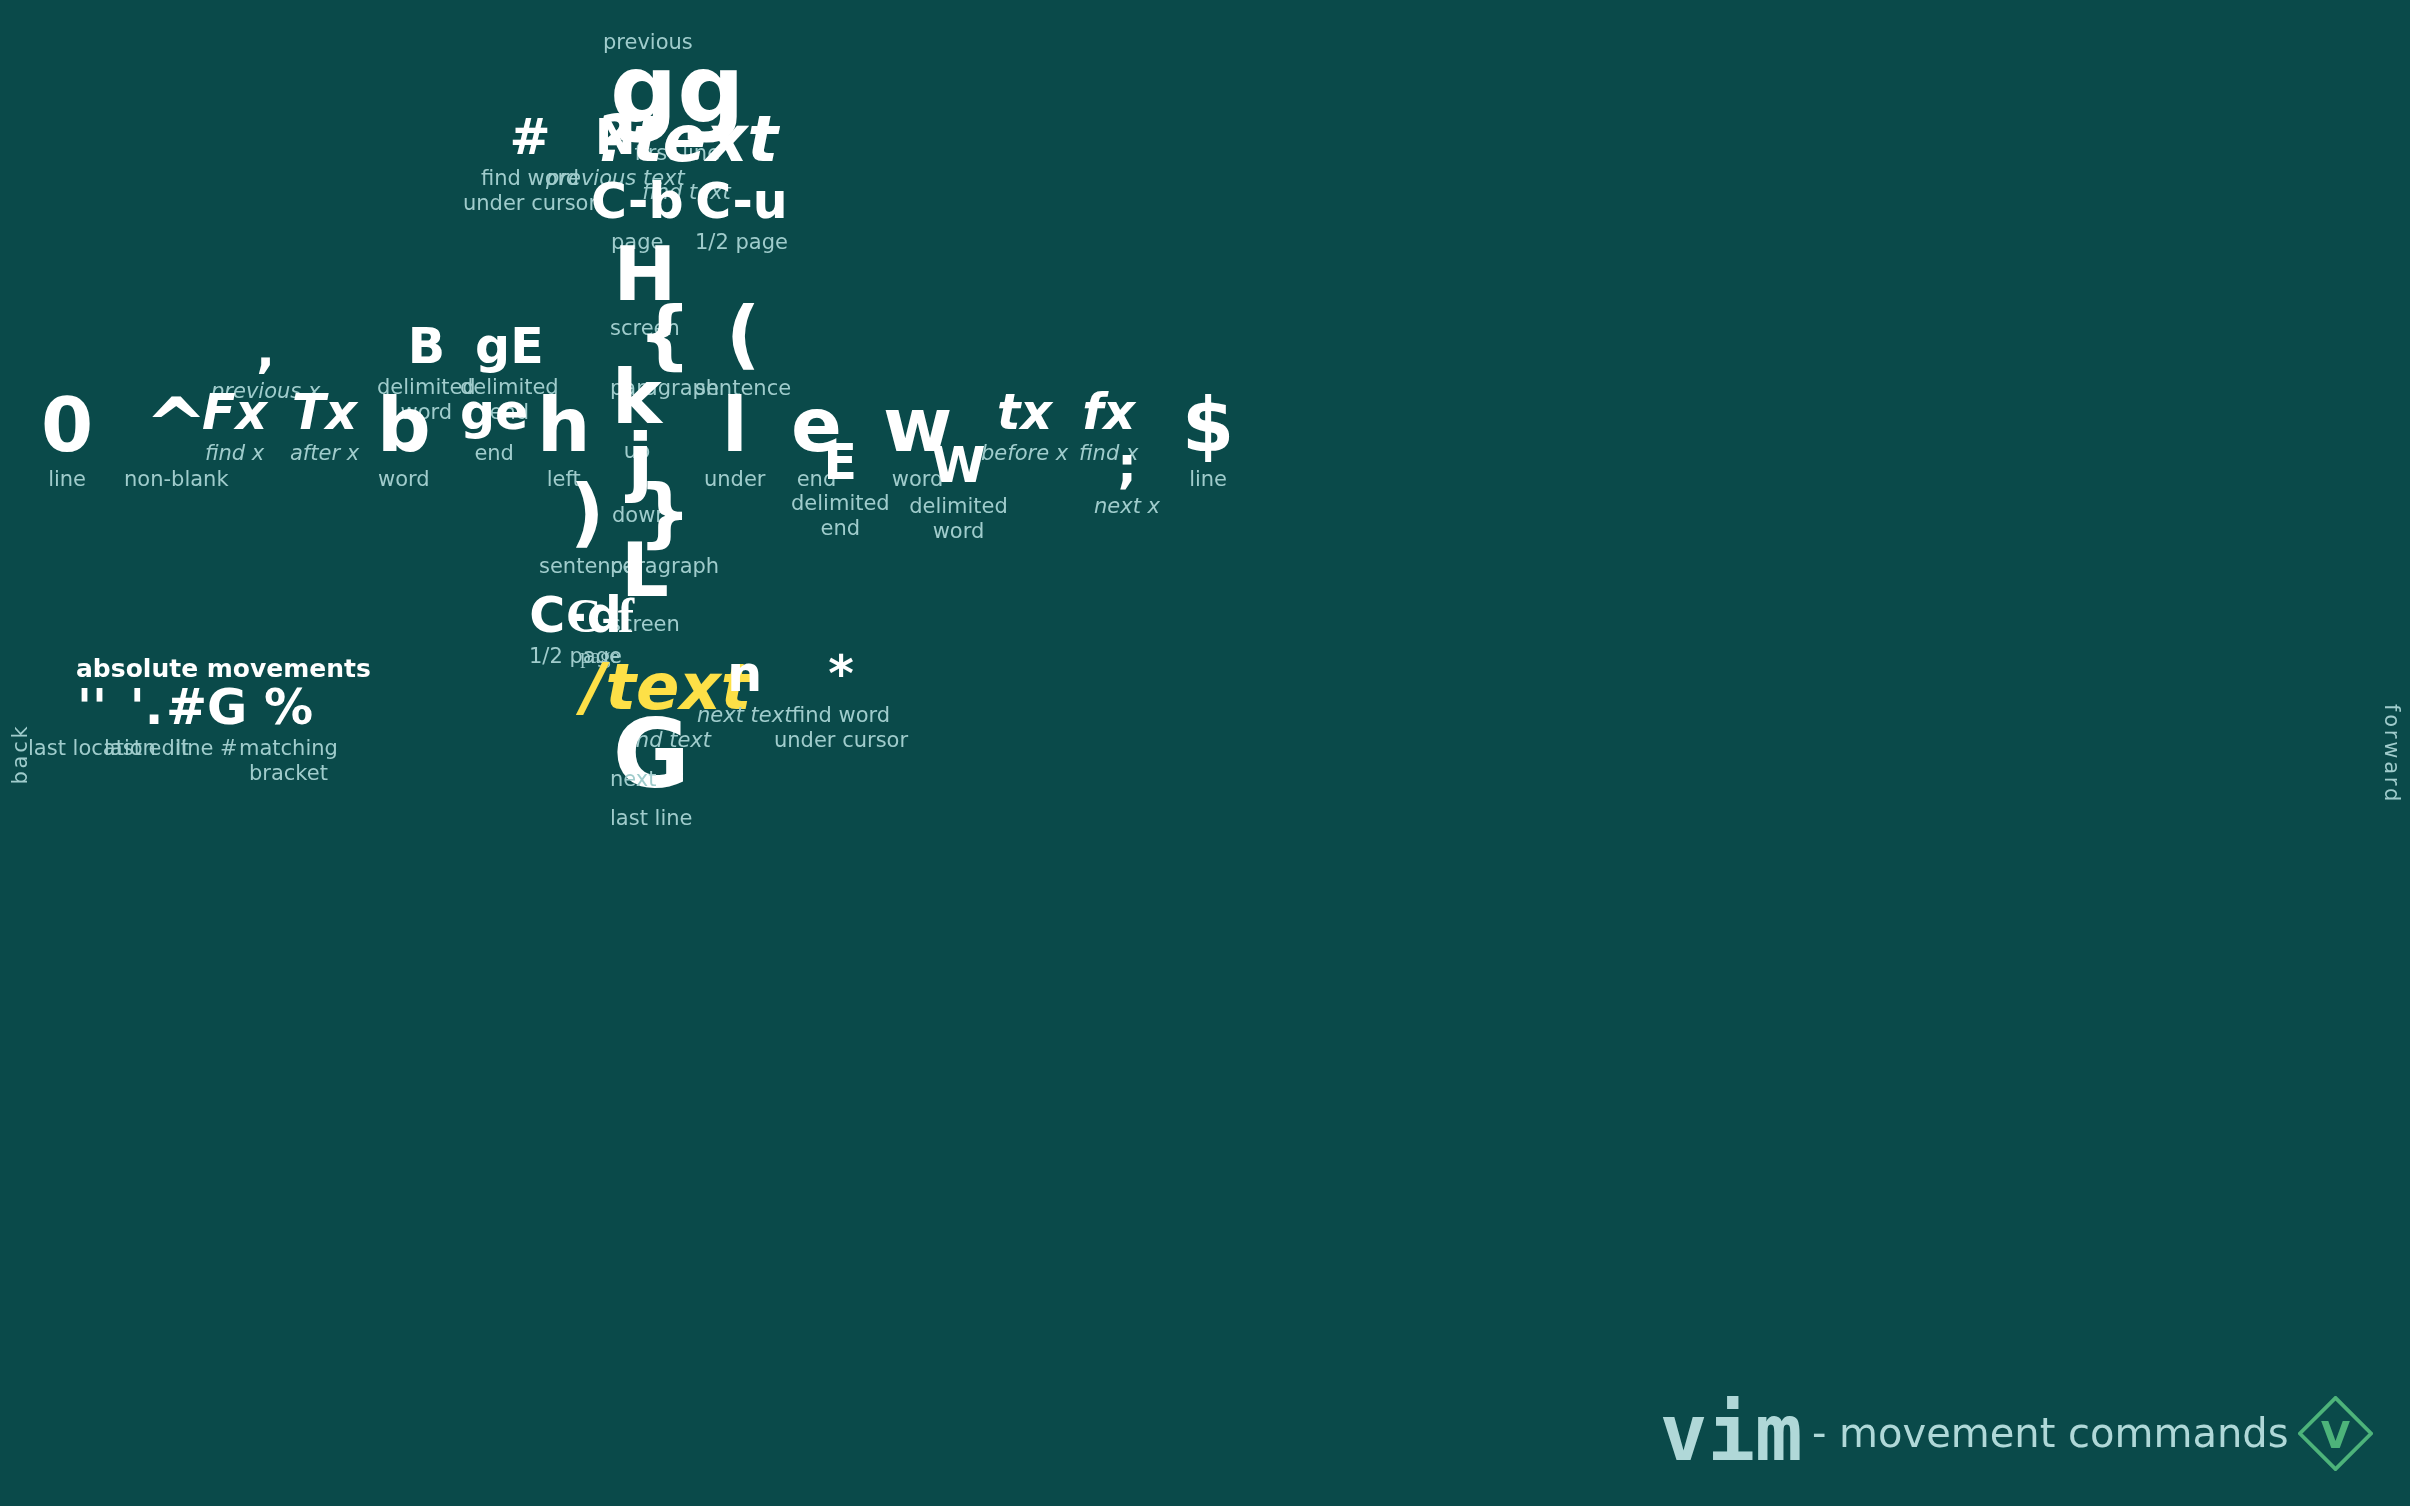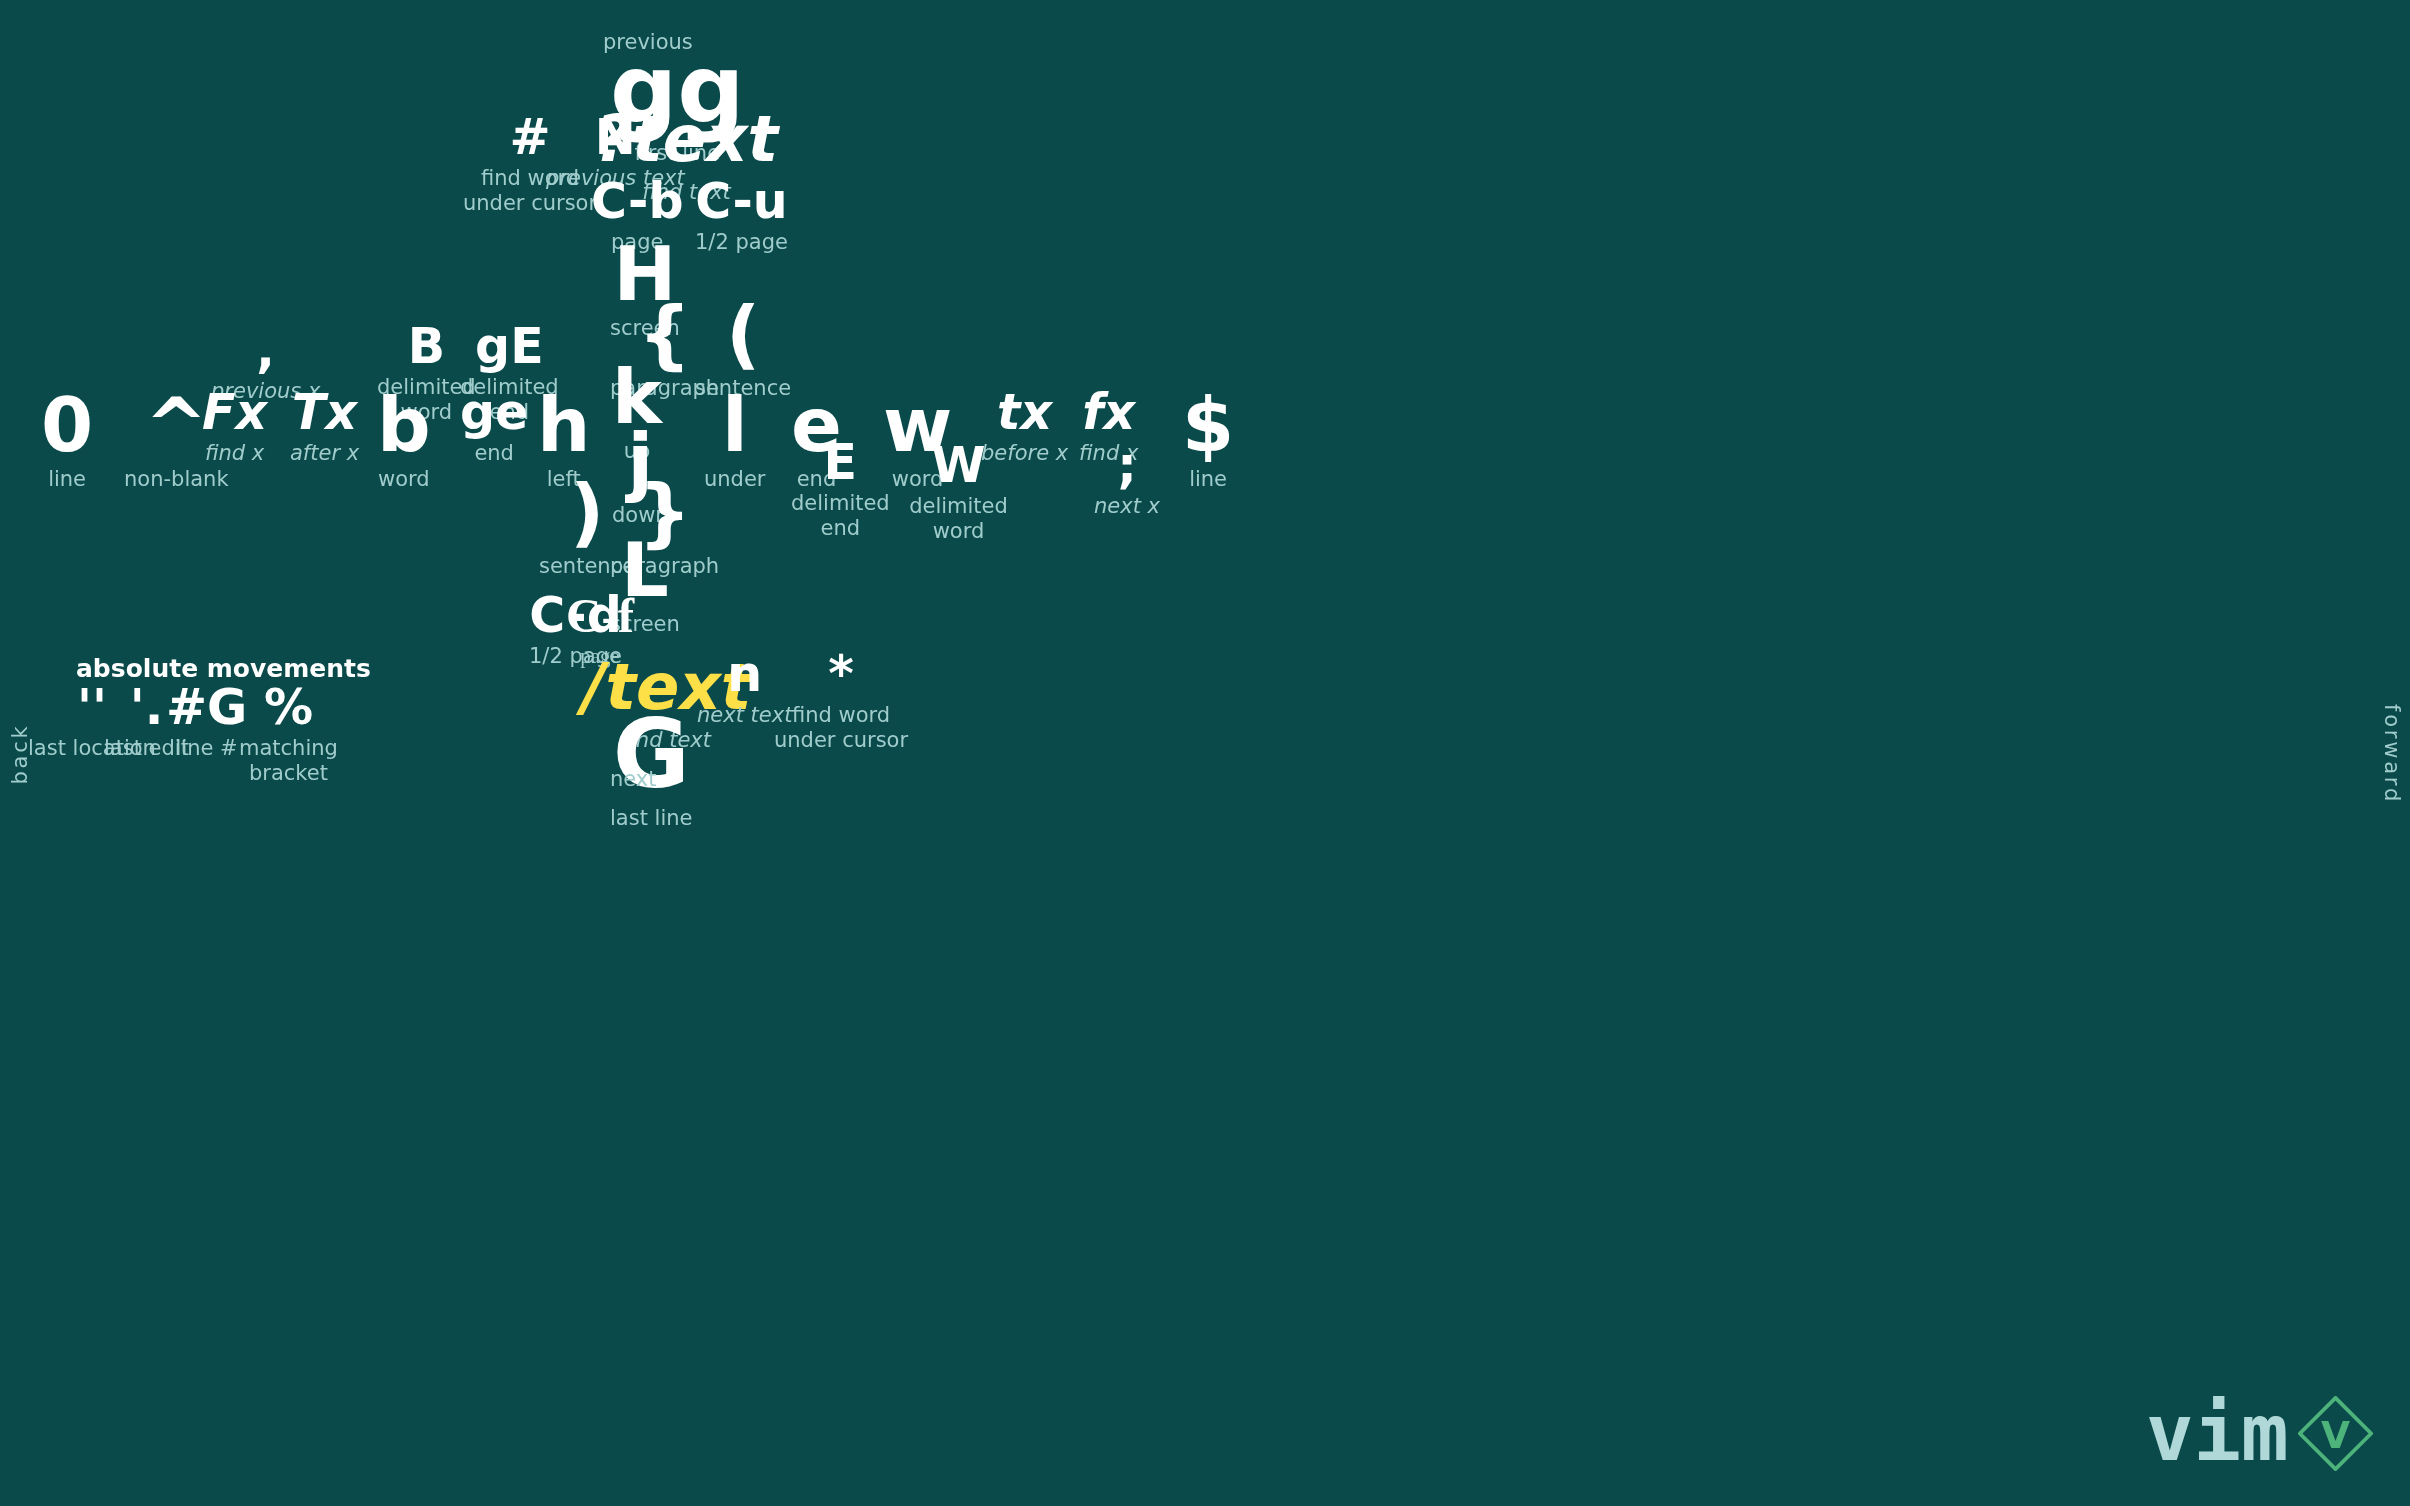--- a/index.html
+++ b/index.html
@@ -293,19 +293,20 @@
 </div>
 
 <div class="cmd" style="left:239px; top:683px;">
   <span class="key">%</span>
   <span class="lbl" style="white-space:pre-line;">matching
 bracket</span>
 </div>
 
 <div style="position:absolute; bottom:28px; right:38px; display:flex; align-items:center; gap:9.4px;margin-top:32px;">
   <span style="font-size:79px; font-weight:bold; color:#b0d8d8; font-family:monospace;">vim</span>
+  <span style="font-size:40px; color:#b0d8d8;"> - movement commands</span>
 
   <svg width="75" height="75" viewBox="0 0 80 80">
     <polygon points="40,2 78,40 40,78 2,40" fill="none" stroke="#4db37a" stroke-width="4"></polygon>
     <text x="40" y="55" text-anchor="middle" font-size="40" font-weight="bold" fill="#4db37a">V</text>
   </svg>
 </div>
 
 
 </body></html>

